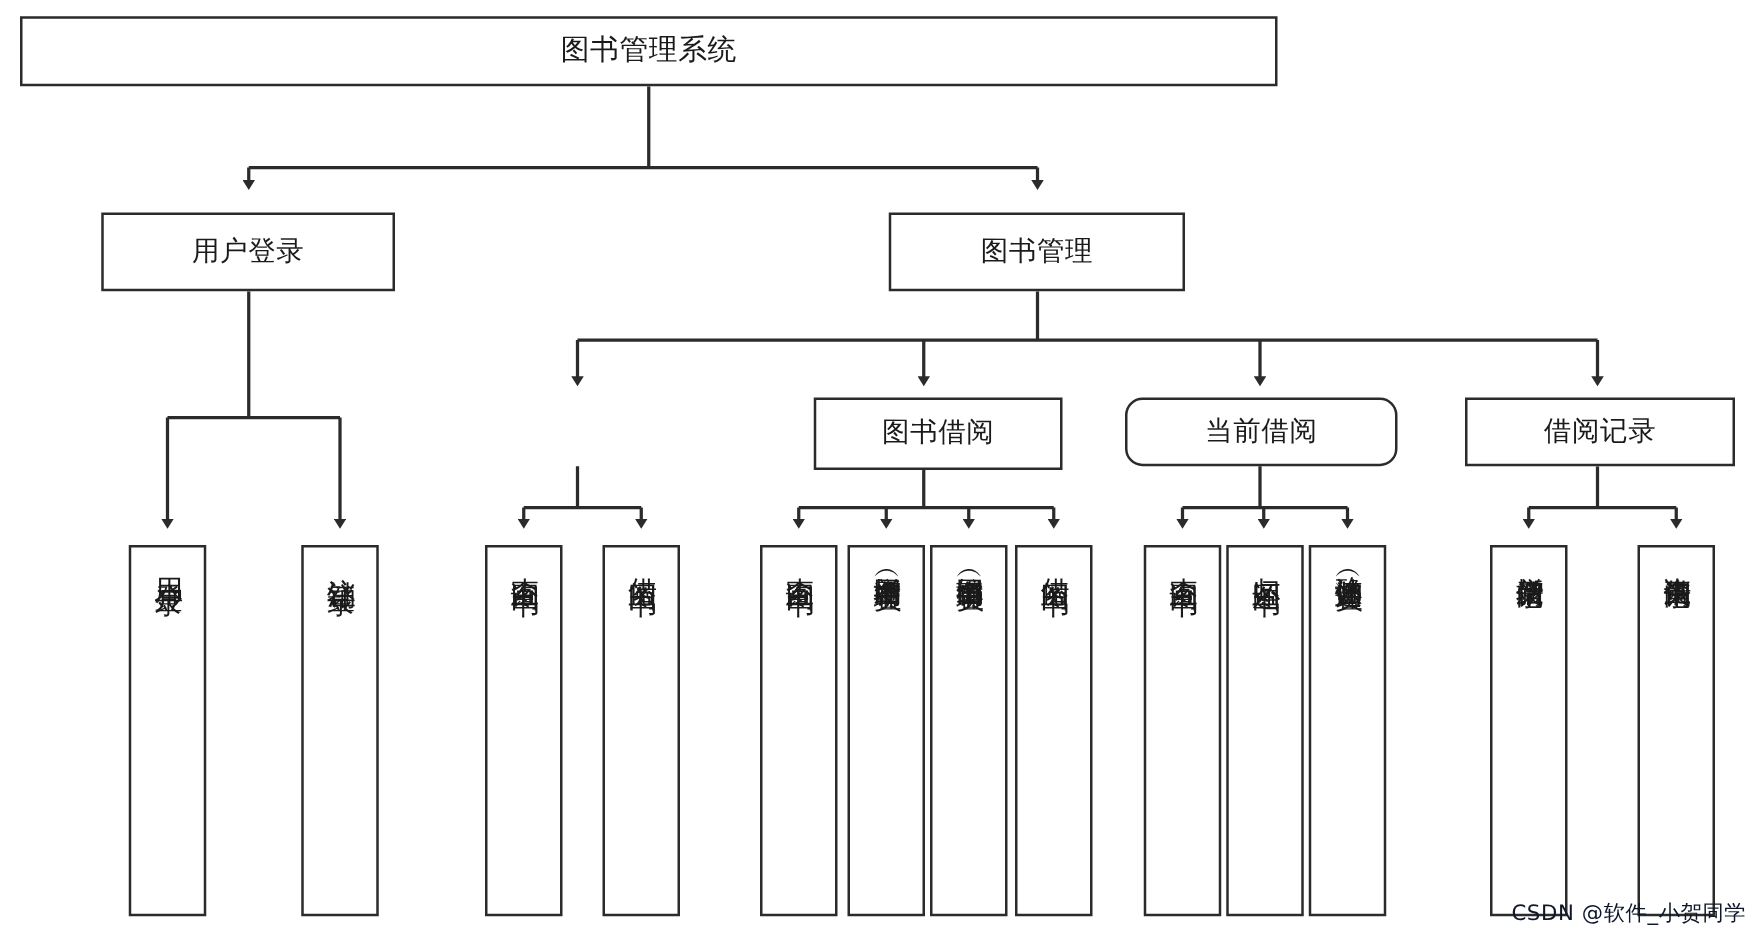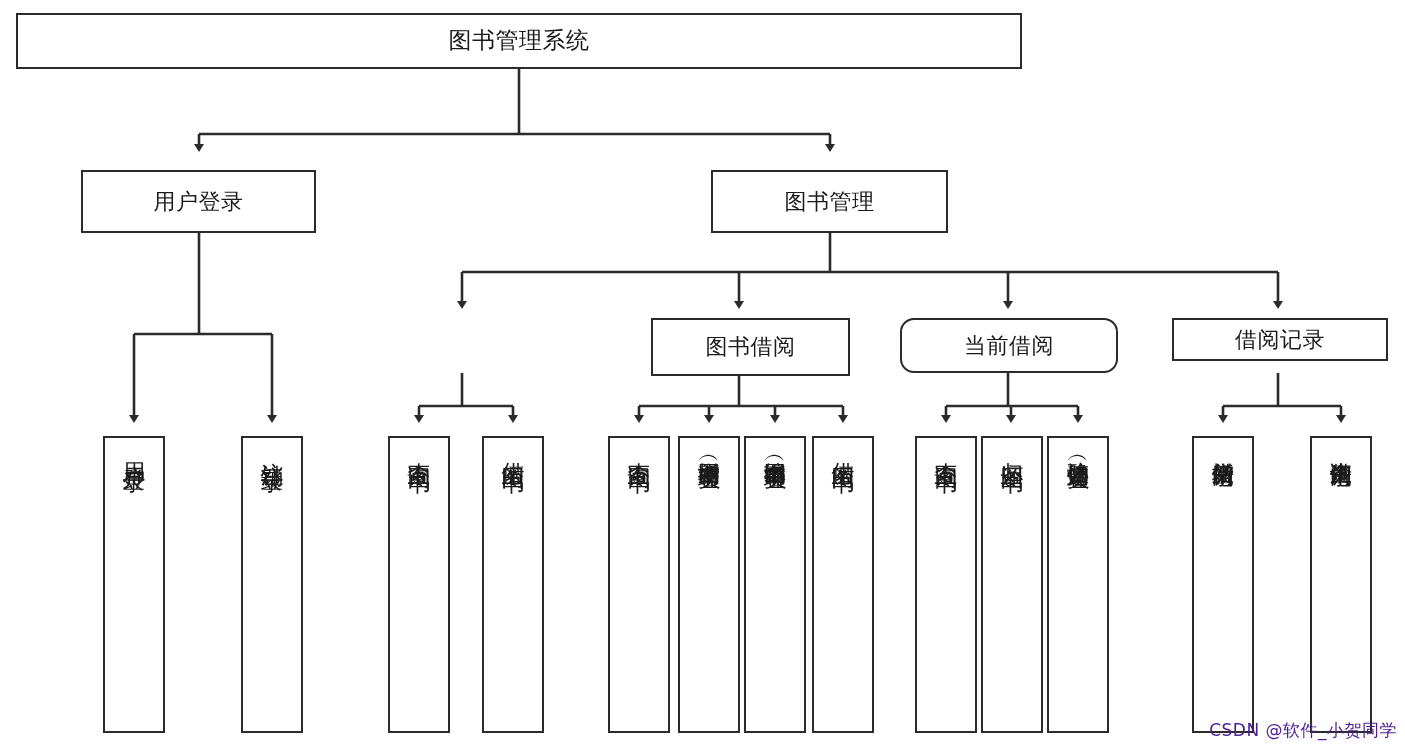--- a/index.html
+++ b/index.html
@@ -68,21 +68,21 @@
   .node.vert.tall-text .node-label {
     font-size: 22px;
     letter-spacing: 1px;
   }
   
   #watermark {
     position: absolute;
     right: 8px;
     bottom: 5px;
     font-size: 17px;
-    color: #4c1d95;
+    color: #0f172a;
     font-family: "DejaVu Sans", "Liberation Sans", sans-serif;
     letter-spacing: 0.5px;
     z-index: 9;
     white-space: nowrap;
   }
 </style>
 </head>
 <body>
 
 <div id="canvas">
@@ -152,21 +152,21 @@
 
 
   <div class="node horiz" style="left:631px; top:318px; width:199px; height:58px;margin-left:20px;">
     <span class="node-label">图书借阅</span>
   </div>
 
   <div class="node horiz" style="left:900px; top:318px; width:218px; height:55px;border-radius:14px;">
     <span class="node-label">当前借阅</span>
   </div>
 
-  <div class="node horiz" style="left:1172px; top:318px; width:216px; height:43px;">
+  <div class="node horiz" style="left:1172px; top:318px; width:216px; height:55px;">
     <span class="node-label">借阅记录</span>
   </div>
 
   <div class="node vert" style="left:103px; top:436px; width:62px; height:297px;">
     <span class="node-label">用户登录</span>
   </div>
   <div class="node vert" style="left:241px; top:436px; width:62px; height:297px;">
     <span class="node-label">注销登录</span>
   </div>
 

